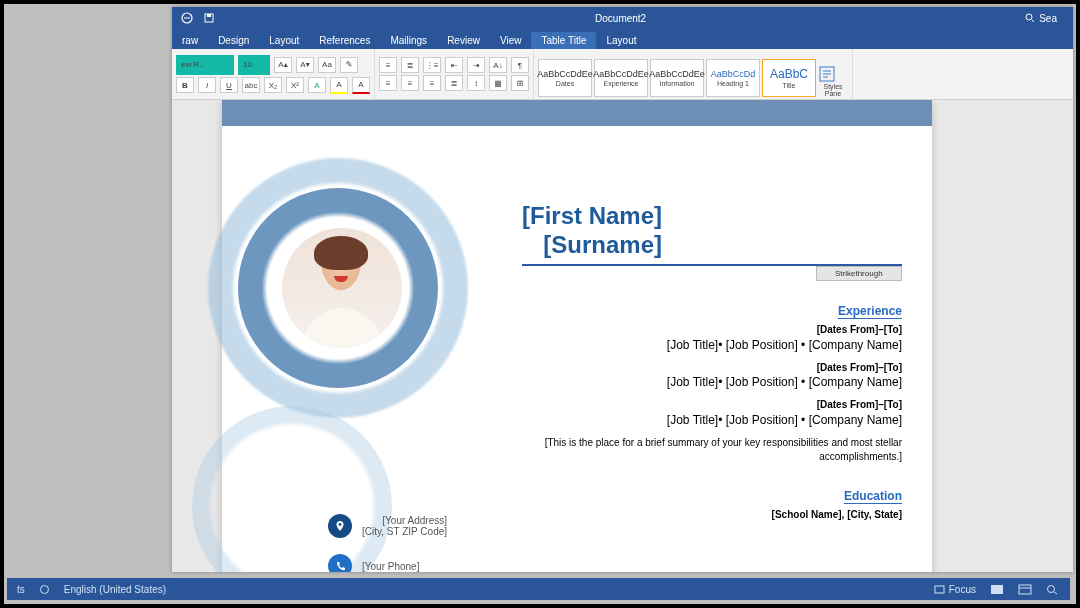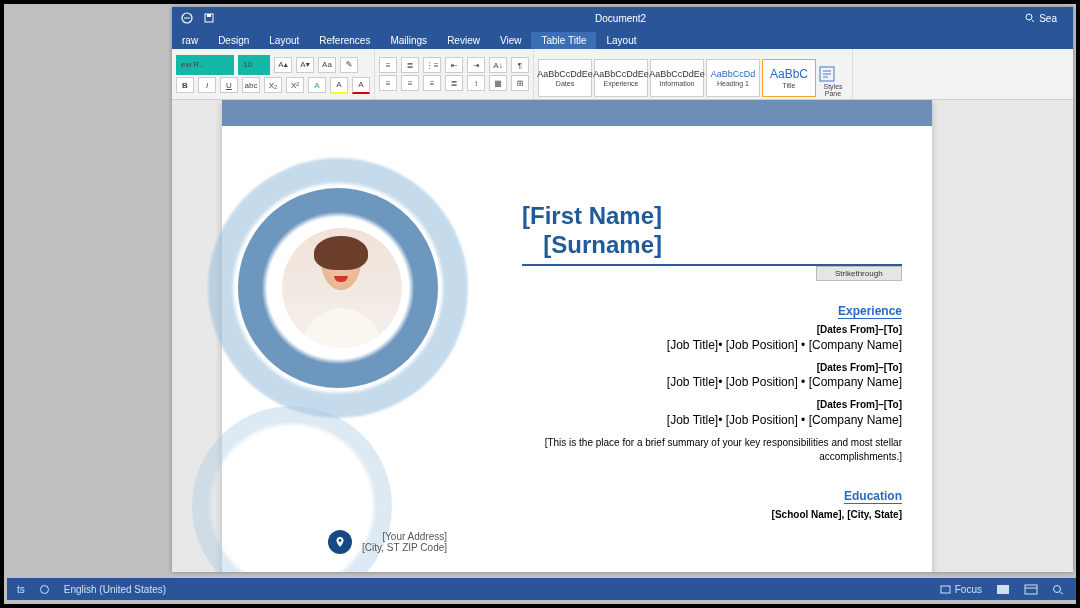--- a/index.html
+++ b/index.html
@@ -36,25 +36,25 @@
 .name{position:absolute;left:300px;top:76px;font-size:24px;font-weight:700;color:#1f5a9a;line-height:1.2;}
 .name-hr{position:absolute;left:300px;top:138px;width:380px;height:0;border-bottom:2px solid #2a5aa0;}
 .tooltip{position:absolute;left:594px;top:140px;font-size:8px;background:#e5e5e5;border:1px solid #bbb;padding:2px 18px;color:#333;}
 .maincol{position:absolute;left:300px;top:178px;width:380px;font-size:10px;color:#000;}
 .sect{margin-bottom:8px;}
 .sect-title{color:#2a6bbf;font-weight:700;font-size:12px;border-bottom:1px solid #2a6bbf;display:inline-block;margin-bottom:4px;}
 .entry{margin-bottom:8px;line-height:1.35;}
 .entry .d{font-weight:700;font-size:10px;}
 .entry .l{font-size:12px;}
 .summary{font-size:10px;margin-bottom:26px;line-height:1.35;}
-.side{position:absolute;left:106px;top:404px;font-size:10px;color:#555;}
+.side{position:absolute;left:106px;top:388px;font-size:10px;color:#555;}
 .side-row{display:flex;align-items:center;gap:10px;margin-bottom:16px;}
 .side-ico{width:24px;height:24px;border-radius:50%;background:#1f6fc4;color:#fff;display:flex;align-items:center;justify-content:center;font-size:11px;flex-shrink:0;}
 .side-ico.dark{background:#164a84;}
-.status{height:22px;background:#2a5699;color:#cfe0f5;display:flex;align-items:center;font-size:10px;padding:0 10px;gap:14px;position:absolute;bottom:4px;left:3px;right:0;}
+.status{height:22px;background:#2a5699;color:#cfe0f5;display:flex;align-items:center;font-size:10px;padding:0 10px;gap:14px;position:absolute;bottom:4px;left:3px;right:6px;}
 .status .spacer{flex:1;}
 .leftgrey{position:absolute;left:3px;top:3px;width:165px;height:565px;background:#bfbfbf;}
 svg{display:block;}
 </style>
 </head>
 <body>
 
 <div class="frame">
   <div class="leftgrey"></div>
 
@@ -229,20 +229,28 @@
                 <svg width="12" height="12" viewBox="0 0 12 12">
                     <path d="M6 1C4 1 2.5 2.5 2.5 4.5 2.5 7 6 11 6 11s3.5-4 3.5-6.5C9.5 2.5 8 1 6 1z" fill="#fff"></path>
                     <circle cx="6" cy="4.5" r="1.4" fill="#164a84"></circle>
                   </svg>
               </div>
               <div>
                 <div>[Your Address]</div>
                 <div>[City, ST ZIP Code]</div>
               </div>
             </div>
+            <div class="side-row">
+              <div class="side-ico">
+                <svg width="12" height="12" viewBox="0 0 12 12">
+                    <path d="M3 2l2 0 1 2-1 1c0.5 1.5 1.5 2.5 3 3l1-1 2 1 0 2c-4 1-8-3-8-8z" fill="#fff"></path>
+                  </svg>
+              </div>
+              <div>[Your Phone]</div>
+            </div>
 
           </div>
         </div>
       </div>
     </div>
   </div>
 
   <div class="status">
     <span>ts</span>
     <span>

